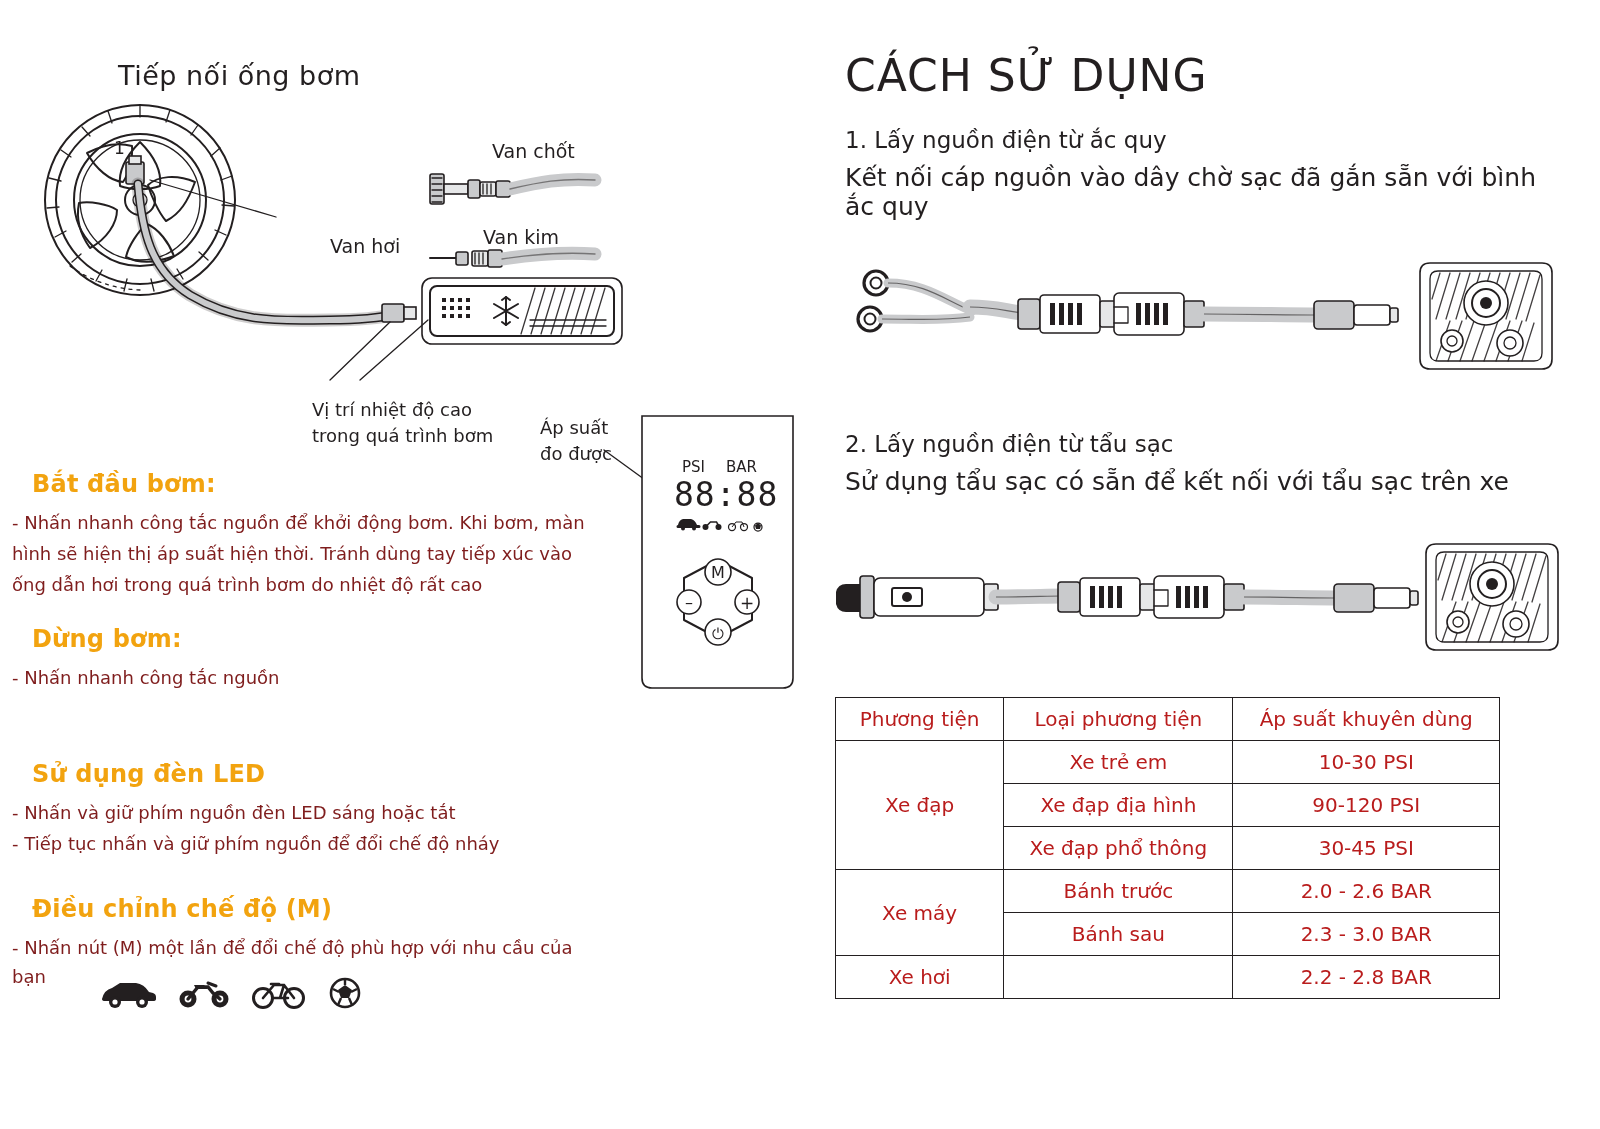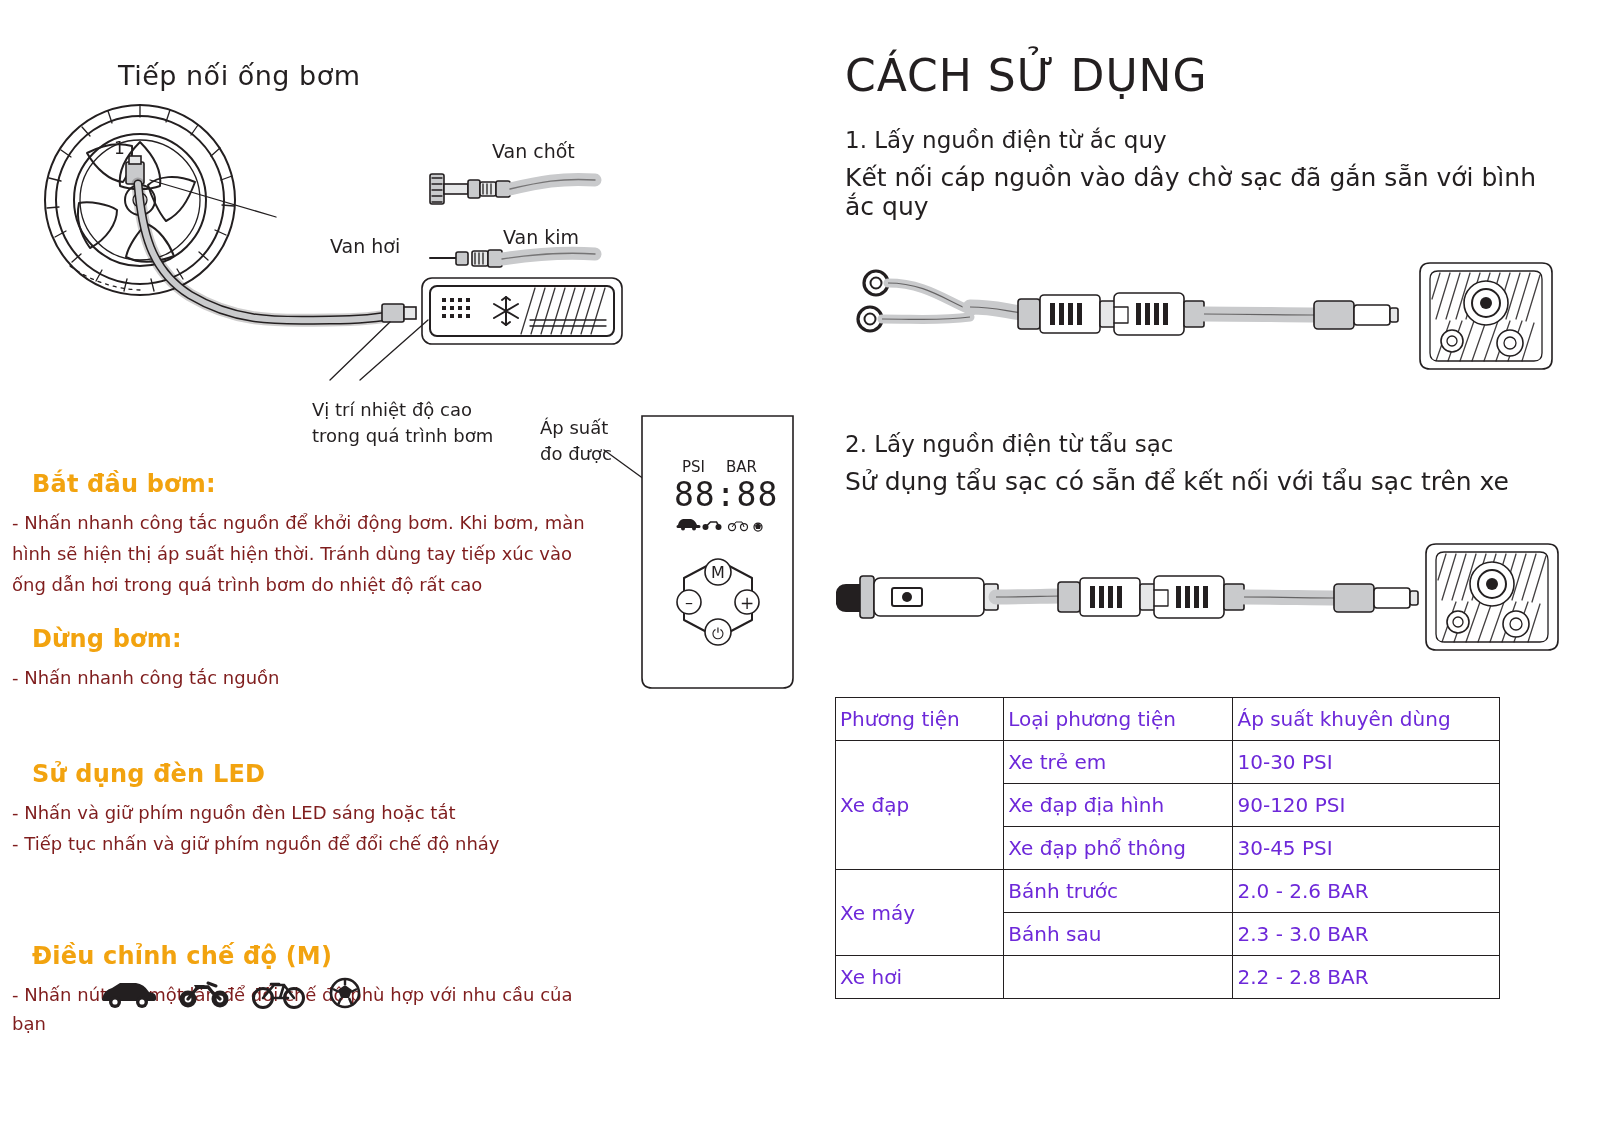--- a/index.html
+++ b/index.html
@@ -104,24 +104,24 @@
   table.spec {
     position: absolute;
     left: 835px;
     top: 697px;
     width: 665px;
     border-collapse: collapse;
     font-size: 20px;
   }
   table.spec td, table.spec th {
     border: 1.6px solid #231f20;
-    text-align: left;
+    text-align: center;
     padding: 9px 4px;
     font-weight: normal;
-    color: #6d28d9;
+    color: #b91c1c;
   }
   table.spec th { font-size: 20px; }
   .col1 { width: 165px; }
   .col2 { width: 230px; }
   .col3 { width: 270px; }
 
   
   .vehicle-icons {
     position: absolute;
     left: 100px;
@@ -254,21 +254,21 @@
       </g>
 
       <g class="ln-thin">
         <path d="M246 147 L 120 110"></path>
       </g>
     </svg>
   </div>
 
   <div class="label" style="left:330px; top:235px;">Van hơi</div>
   <div class="label" style="left:492px; top:140px;">Van chốt</div>
-  <div class="label" style="left:483px; top:226px;margin-left:20px;">Van kim</div>
+  <div class="label" style="left:483px; top:226px;">Van kim</div>
 
   <div style="position:absolute; left:420px; top:160px;">
     <svg width="230" height="150" viewBox="0 0 230 150">
 
       <g>
         <rect x="10" y="14" width="14" height="30" rx="2" class="grey"></rect>
         <g class="ln-thin">
           <path d="M12 18 h10"></path>
             <path d="M12 24 h10"></path>
             <path d="M12 30 h10"></path>
@@ -383,21 +383,21 @@
   </div>
 
   <div class="text-block" style="top:760px;">
     <div class="sec-head">Sử dụng đèn LED</div>
     <div class="sec-body">
       <div>- Nhấn và giữ phím nguồn đèn LED sáng hoặc tắt</div>
       <div>- Tiếp tục nhấn và giữ phím nguồn để đổi chế độ nháy</div>
     </div>
   </div>
 
-  <div class="text-block" style="top:942px;">
+  <div class="text-block" style="top:895px;">
     <div class="sec-head">Điều chỉnh chế độ (M)</div>
     <div class="sec-body">
       <div>- Nhấn nút (M) một lần để đổi chế độ phù hợp với nhu cầu của bạn</div>
     </div>
   </div>
 
   <div class="vehicle-icons">
     <span>
       <svg width="56" height="32" viewBox="0 0 56 32">
         <path d="M2 22 q2 -9 10 -11 l8 -5 h16 q8 1 13 9 l4 1 q3 1 3 4 v2 q0 2 -3 2 H5 q-3 0 -3 -2z" class="fill-dk"></path>

